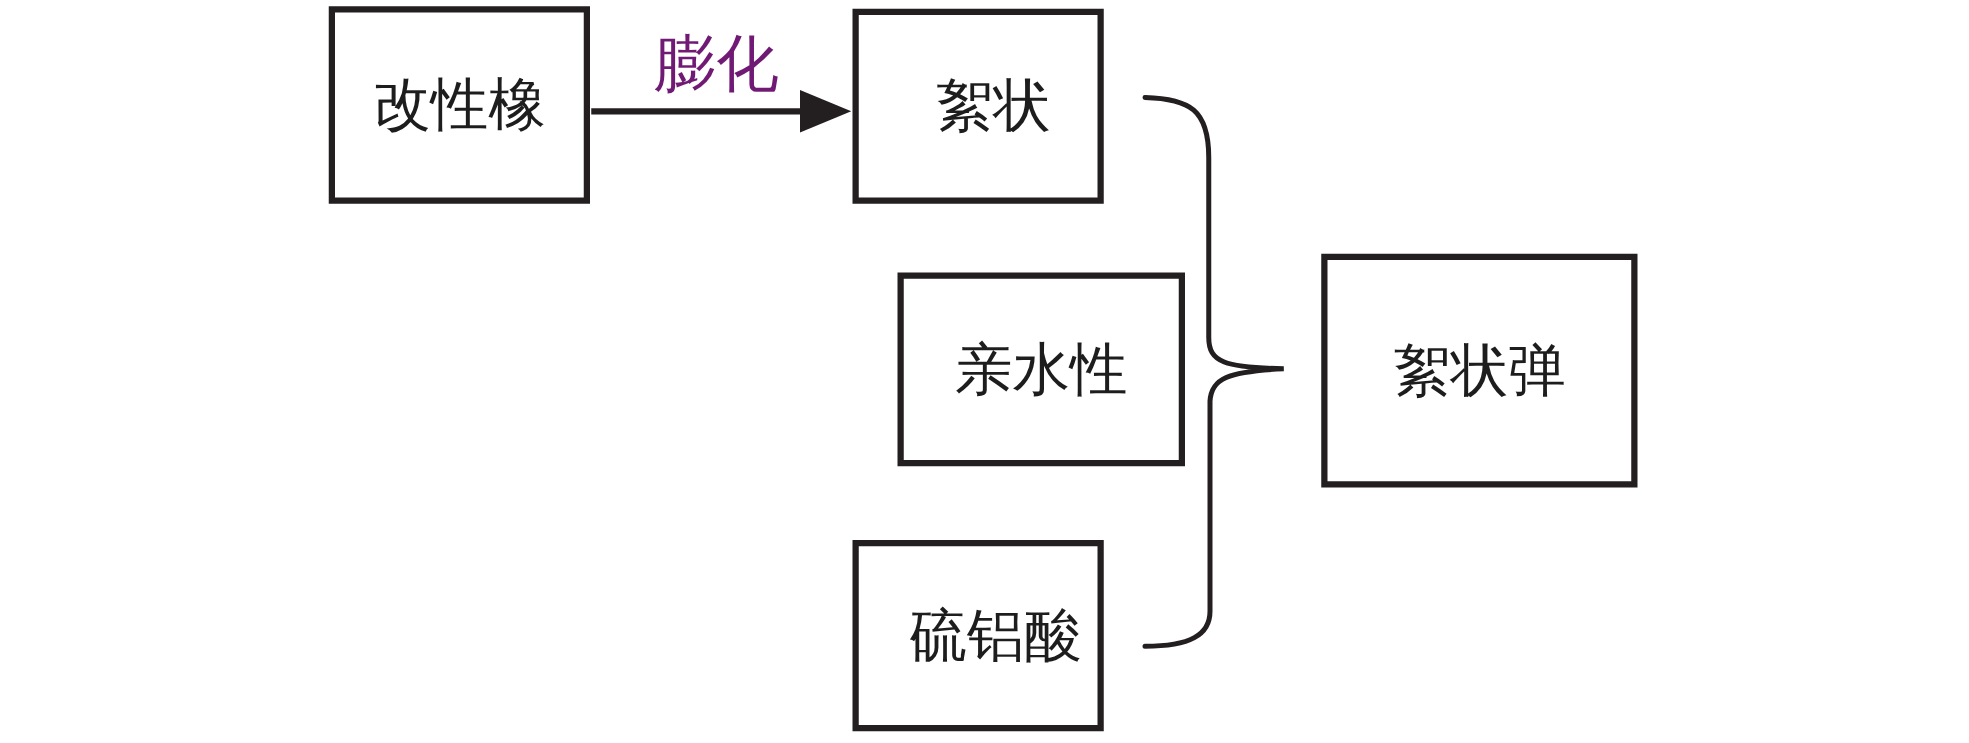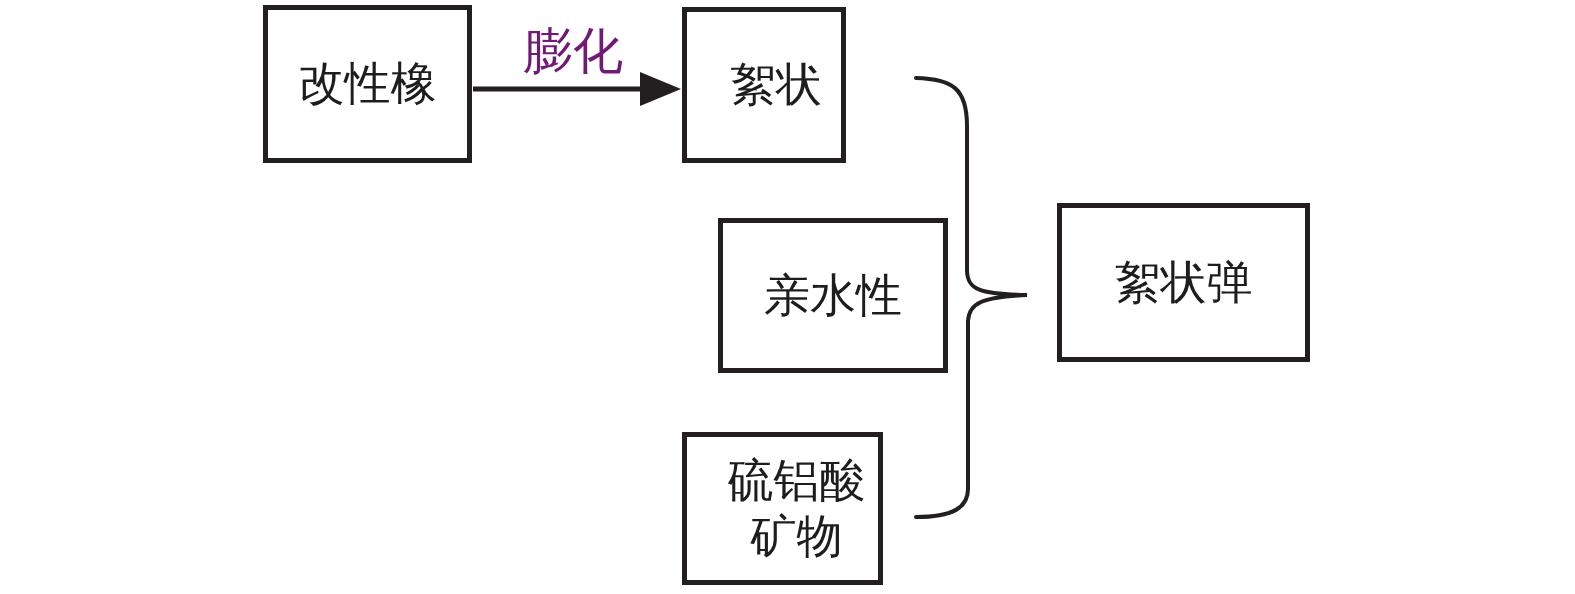--- a/index.html
+++ b/index.html
@@ -30,24 +30,24 @@
     display: flex;
     flex-direction: column;
     align-items: center;
     justify-content: center;
     color: #1d1d1d;
     font-size: 46px;
     line-height: 1.2;
     white-space: nowrap;
   }
   #node-modified-rubber { left: 263px; top: 5px;   width: 209px; height: 158px; }
-  #node-flocculent      { left: 682px; top: 7px;   width: 164px; height: 156px; padding-left: 24px; }
+  #node-flocculent      { left: 682px; top: 7px;   width: 201px; height: 156px; padding-left: 24px; }
   #node-fiber           { left: 718px; top: 218px; width: 230px; height: 155px; }
   #node-mineral         { left: 682px; top: 432px; width: 201px; height: 153px; padding-left: 28px; }
-  #node-result          { left: 1057px; top: 203px; width: 253px; height: 159px; }
+  #node-result          { left: 1057px; top: 203px; width: 253px; height: 187px; }
   .edge-label {
     position: absolute;
     left: 488px;
     top: 18px;
     width: 170px;
     text-align: center;
     font-size: 50px;
     color: #701a75;
     white-space: nowrap;
   }
@@ -80,20 +80,19 @@
   <div class="node" id="node-flocculent">
     <span>絮状</span>
   </div>
 
   <div class="node" id="node-fiber">
     <span>亲水性</span>
   </div>
 
   <div class="node" id="node-mineral">
     <span>硫铝酸</span>
-    <span>矿物</span>
   </div>
 
   <div class="node" id="node-result">
     <span>絮状弹</span>
   </div>
 
 </div>
 
 </body></html>

